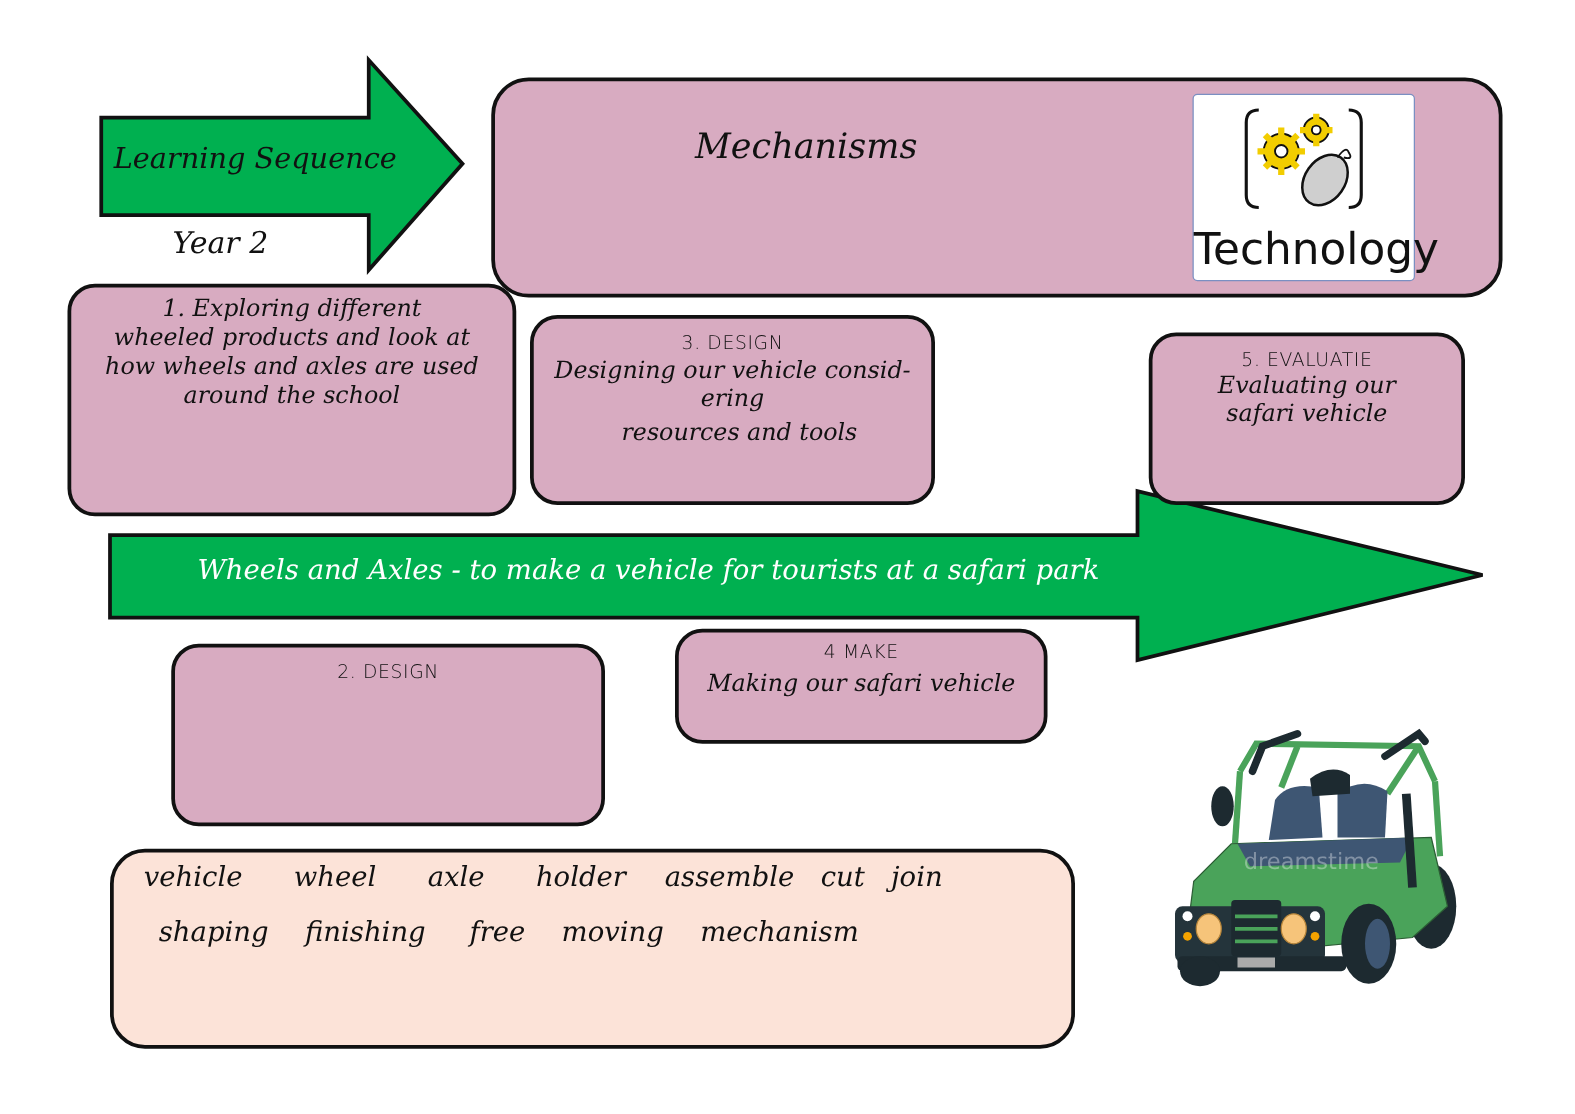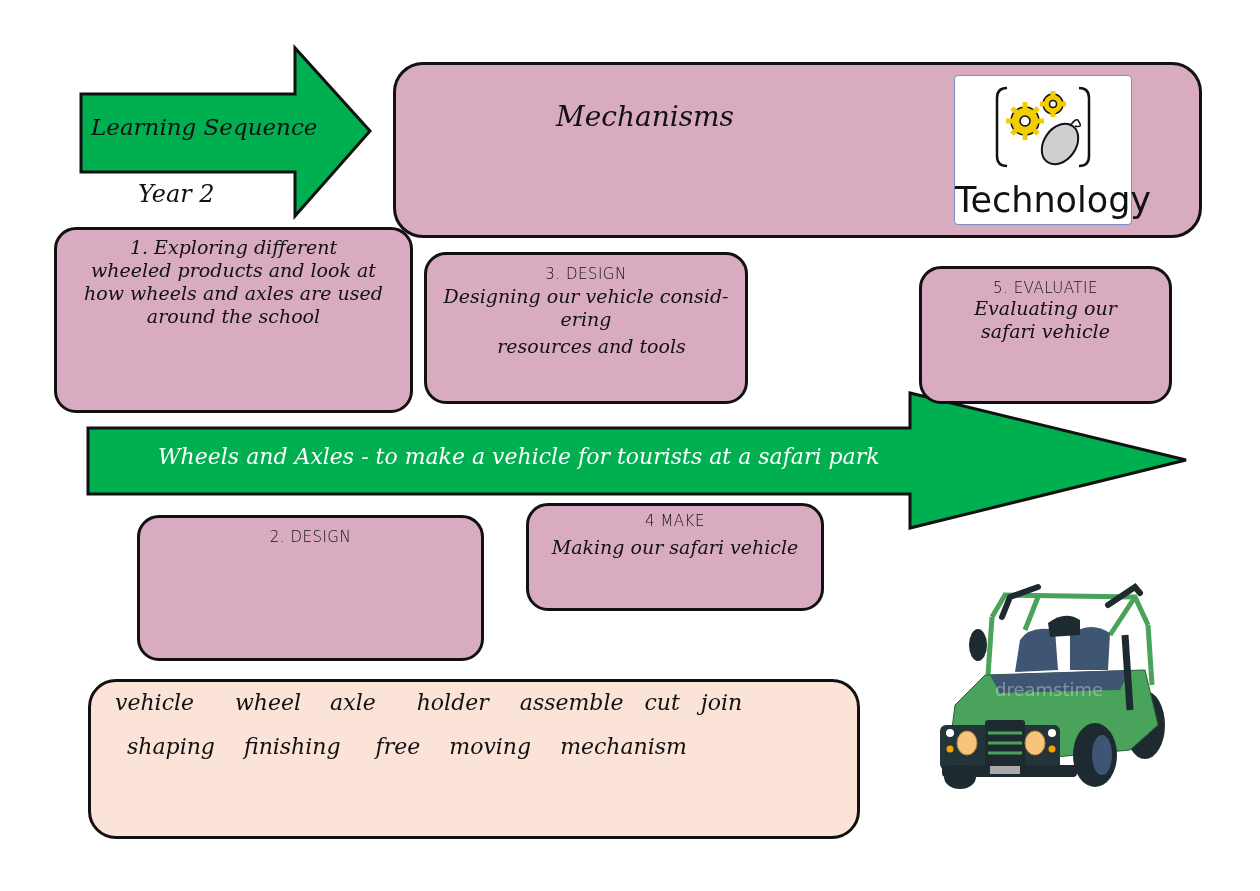--- a/index.html
+++ b/index.html
@@ -94,31 +94,31 @@
     <div>safari vehicle</div>
   </div>
 </div>
 
 <div class="abs cursive" style="left:158px; top:444px; font-size:22px; color:#ffffff; white-space:nowrap;">Wheels and Axles - to make a vehicle for tourists at a safari park</div>
 
 <div class="pink" style="left:137px; top:515px; width:347px; height:146px;">
   <div class="card-title" style="margin-top:10px;">2. DESIGN</div>
 </div>
 
-<div class="pink" style="left:526px; top:503px; width:298px; height:108px;">
+<div class="pink" style="left:540px; top:503px; width:298px; height:92px;">
   <div class="card-title" style="margin-top:6px;">4 MAKE</div>
   <div class="card-text" style="margin-top:6px;">
     <div>Making our safari vehicle</div>
   </div>
 </div>
 
 <div class="peach" style="left:88px; top:679px; width:772px; height:160px;">
   <div class="abs cursive" style="left:24px; top:8px; font-size:22px; word-spacing:2px;">
     <span style="margin-right:32px;">vehicle</span>
-    <span style="margin-right:20px;">wheel</span>
+    <span style="margin-right:32px;">wheel</span>
     <span style="margin-right:32px;">axle</span>
     <span style="margin-right:22px;">holder</span>
     <span style="margin-right:12px;">assemble</span>
     <span style="margin-right:12px;">cut</span>
     <span>join</span>
   </div>
   <div class="abs cursive" style="left:36px; top:52px; font-size:22px;">
     <span style="margin-right:22px;">shaping</span>
     <span style="margin-right:28px;">finishing</span>
     <span style="margin-right:22px;">free</span>

